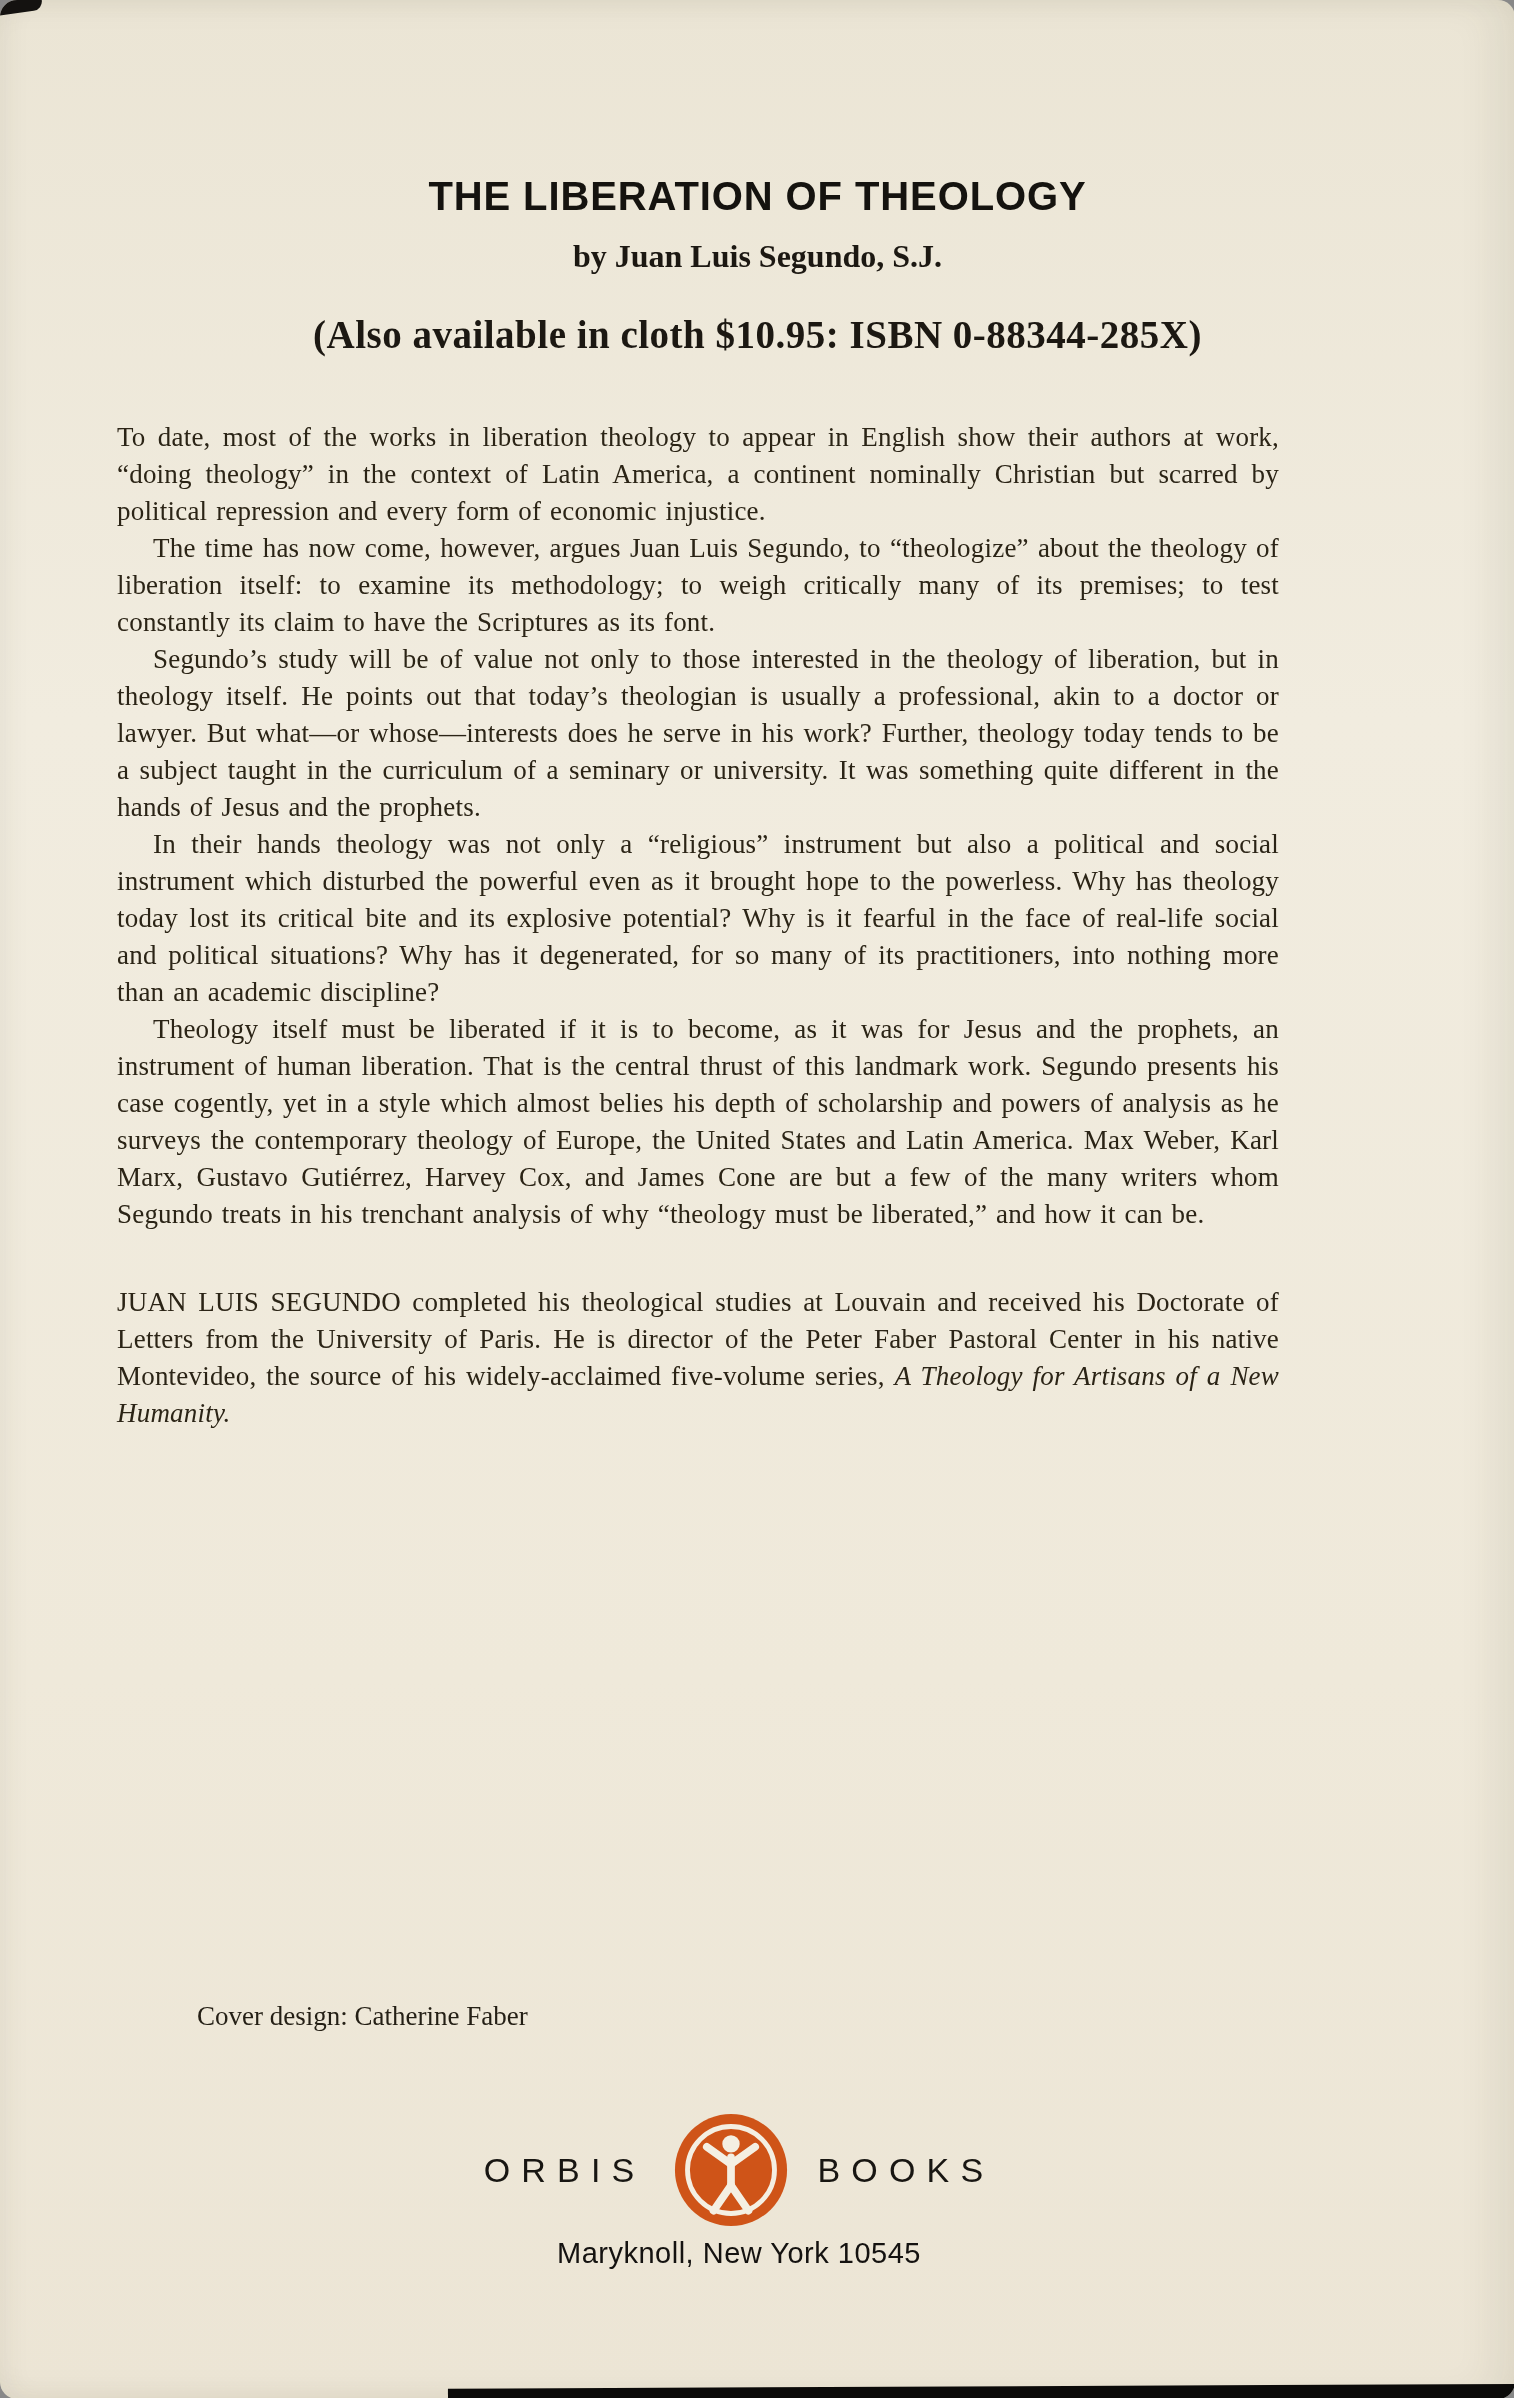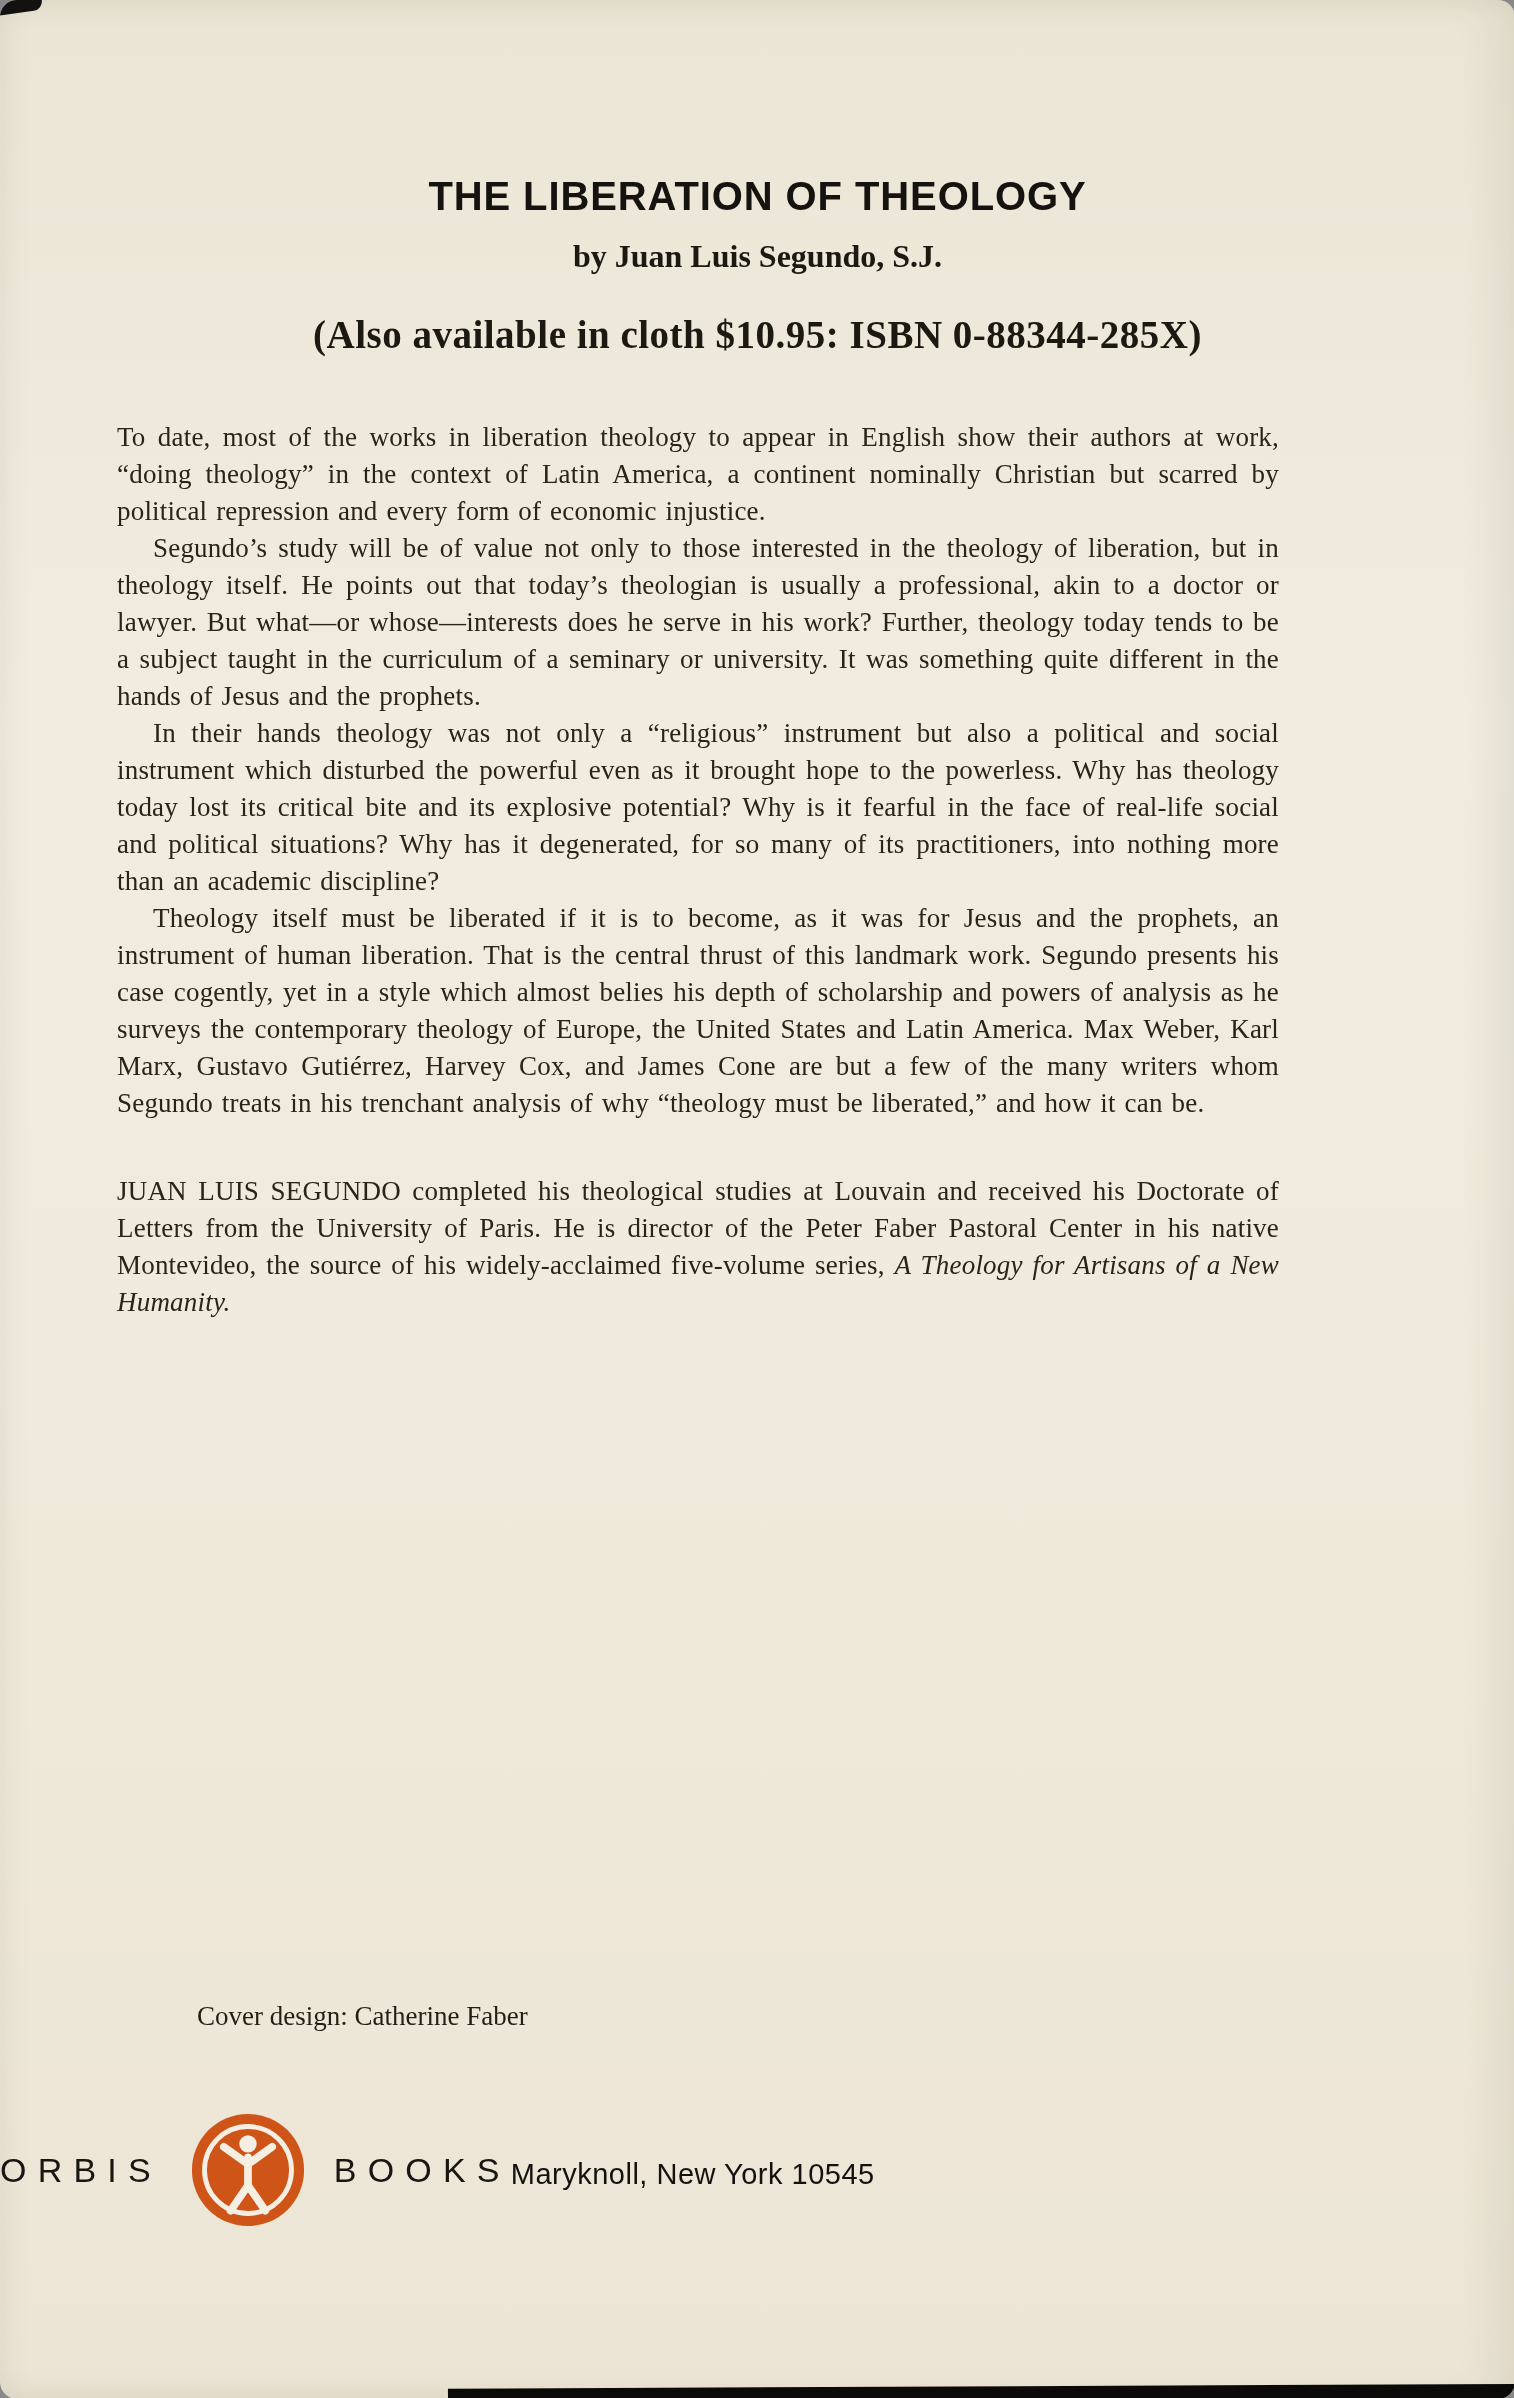--- a/index.html
+++ b/index.html
@@ -74,21 +74,21 @@
     margin: 0;
     font-size: 27px;
     color: #241f15;
   }
   .publisher {
     position: absolute;
     top: 2112px;
     left: 0;
     right: 37px;
     display: flex;
-    flex-direction: row;
+    flex-direction: column;
     align-items: center;
   }
   .logo-row {
     display: flex;
     align-items: center;
     gap: 28px;
   }
   .pub-name {
     font-family: "Liberation Sans", sans-serif;
     font-size: 34px;
@@ -123,20 +123,21 @@
   <div class="corner-mark"></div>
 
   <header>
     <h1 class="book-title">THE LIBERATION OF THEOLOGY</h1>
     <div class="byline">by Juan Luis Segundo, S.J.</div>
     <div class="availability">(Also available in cloth $10.95: ISBN 0-88344-285X)</div>
   </header>
 
   <main class="body-text">
     <p class="para">To date, most of the works in liberation theology to appear in English show their authors at work, “doing theology” in the context of Latin America, a continent nominally Christian but scarred by political repression and every form of economic injustice.</p>
+    <p class="para indent">The time has now come, however, argues Juan Luis Segundo, to “theologize” about the theology of liberation itself: to examine its methodology; to weigh critically many of its premises; to test constantly its claim to have the Scriptures as its font.</p>
     <p class="para indent">Segundo’s study will be of value not only to those interested in the theology of liberation, but in theology itself. He points out that today’s theologian is usually a professional, akin to a doctor or lawyer. But what—or whose—interests does he serve in his work? Further, theology today tends to be a subject taught in the curriculum of a seminary or university. It was something quite different in the hands of Jesus and the prophets.</p>
     <p class="para indent">In their hands theology was not only a “religious” instrument but also a political and social instrument which disturbed the powerful even as it brought hope to the powerless. Why has theology today lost its critical bite and its explosive potential? Why is it fearful in the face of real-life social and political situations? Why has it degenerated, for so many of its practitioners, into nothing more than an academic discipline?</p>
     <p class="para indent">Theology itself must be liberated if it is to become, as it was for Jesus and the prophets, an instrument of human liberation. That is the central thrust of this landmark work. Segundo presents his case cogently, yet in a style which almost belies his depth of scholarship and powers of analysis as he surveys the contemporary theology of Europe, the United States and Latin America. Max Weber, Karl Marx, Gustavo Gutiérrez, Harvey Cox, and James Cone are but a few of the many writers whom Segundo treats in his trenchant analysis of why “theology must be liberated,” and how it can be.</p>
 
     <div class="author-block">
       <p class="para"><span>JUAN LUIS SEGUNDO completed his theological studies at Louvain and received his Doctorate of Letters from the University of Paris. He is director of the Peter Faber Pastoral Center in his native Montevideo, the source of his widely-acclaimed five-volume series, </span><em>A Theology for Artisans of a New Humanity.</em></p>
     </div>
   </main>
 
   <p class="credits">Cover design: Catherine Faber</p>

